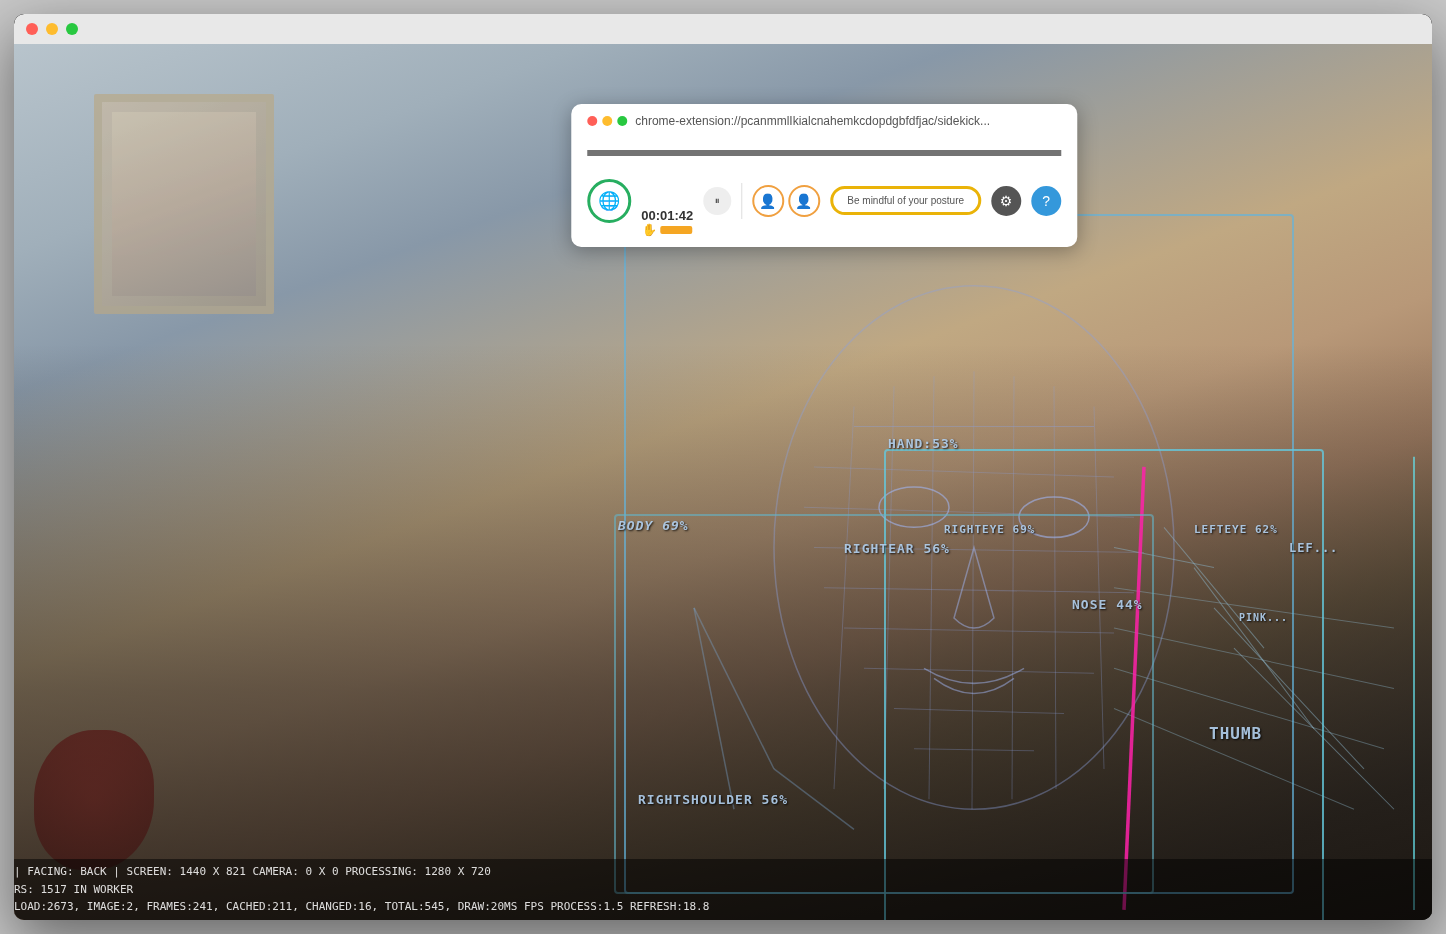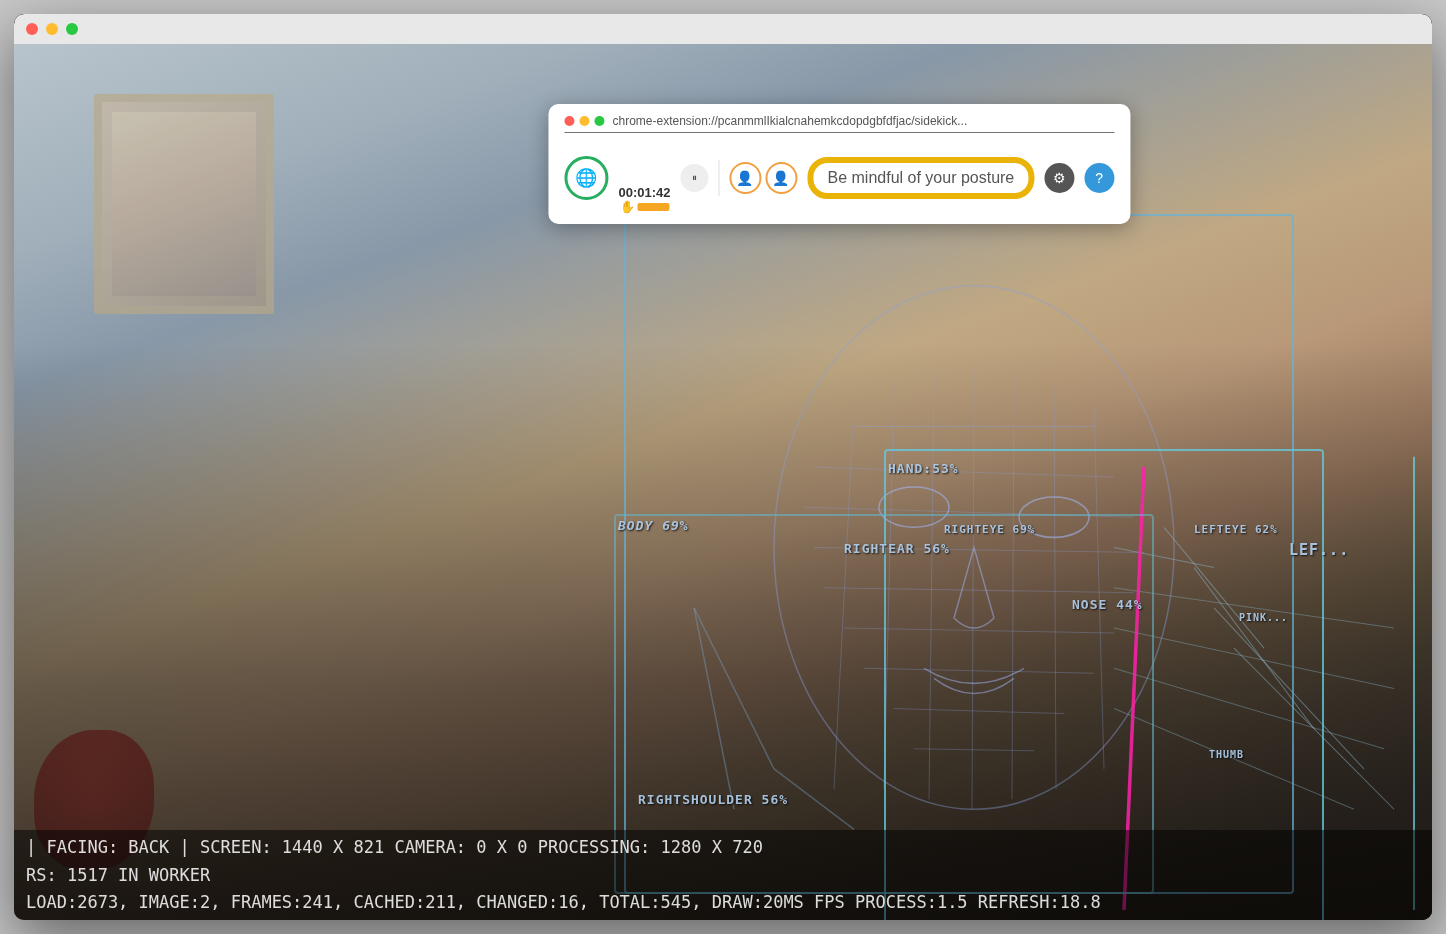--- a/index.html
+++ b/index.html
@@ -132,21 +132,21 @@
       text-shadow: 1px 1px 2px rgba(0,0,0,0.8);
     }
 
     .label-body {
       top: 474px;
       left: 604px;
       font-style: italic;
     }
 
     .label-hand {
-      top: 417px;
+      top: 392px;
       left: 874px;
     }
 
     .label-rightear {
       top: 497px;
       left: 830px;
     }
 
     .label-righteye {
       top: 479px;
@@ -201,24 +201,24 @@
       display: block;
     }
 
     
     .status-bar {
       position: absolute;
       bottom: 0;
       left: 0;
       right: 0;
       background: rgba(0,0,0,0.5);
-      padding: 4px 12px;
+      padding: 4px 0;
       color: rgba(255,255,255,0.85);
       font-family: monospace;
-      font-size: 17px;
+      font-size: 11px;
       line-height: 1.6;
     }
 
     
     .ext-toolbar {
       position: absolute;
       top: 60px;
       left: 50%;
       transform: translateX(-30%);
       background: white;
@@ -229,22 +229,22 @@
       flex-direction: column;
       gap: 8px;
       min-width: 480px;
       z-index: 100;
     }
 
     .ext-url-bar {
       display: flex;
       align-items: center;
       gap: 8px;
-      padding-bottom: 4px;
-      border-bottom: 1px solid #737373;
+      padding-bottom: 22px;
+      border-bottom: 6px solid #737373;
     }
 
     .ext-traffic {
       display: flex;
       gap: 5px;
     }
 
     .ext-tl {
       width: 10px;
       height: 10px;
@@ -340,24 +340,24 @@
       display: flex;
       align-items: center;
       justify-content: center;
       font-size: 16px;
       color: #f0a040;
     }
 
     
     .message-bubble {
       background: white;
-      border: 6px solid #eab308;
+      border: 3px solid #eab308;
       border-radius: 20px;
       padding: 6px 14px;
-      font-size: 16px;
+      font-size: 10px;
       color: #555;
       display: flex;
       align-items: center;
     }
 
     
     .icon-btn {
       width: 30px;
       height: 30px;
       background: #555;
@@ -507,22 +507,22 @@
       <div class="body-box"></div>
 
       <div class="det-label label-body">BODY 69%</div>
       <div class="det-label label-hand">HAND:53%</div>
       <div class="det-label label-rightear">RIGHTEAR 56%</div>
       <div class="det-label label-righteye" style="font-size:11px;">RIGHTEYE 69%</div>
       <div class="det-label label-lefteye" style="font-size:11px;">LEFTEYE 62%</div>
       <div class="det-label label-nose">NOSE 44%</div>
       <div class="det-label label-rightShoulder">RIGHTSHOULDER 56%</div>
       <div class="det-label label-pinky" style="font-size:10px;">PINK...</div>
-      <div class="det-label label-thumb" style="font-size:10px;margin-top:25px;">THUMB</div>
-      <div class="det-label label-left" style="font-size:15px;">LEF...</div>
+      <div class="det-label label-thumb" style="font-size:16px;">THUMB</div>
+      <div class="det-label label-left" style="font-size:12px;">LEF...</div>
 
     </div>
 
     <div class="ext-toolbar">
 
       <div class="ext-url-bar">
         <div class="ext-traffic">
           <div class="ext-tl" style="background:#ff5f57;"></div>
           <div class="ext-tl" style="background:#febc2e;"></div>
           <div class="ext-tl" style="background:#28c840;"></div>

